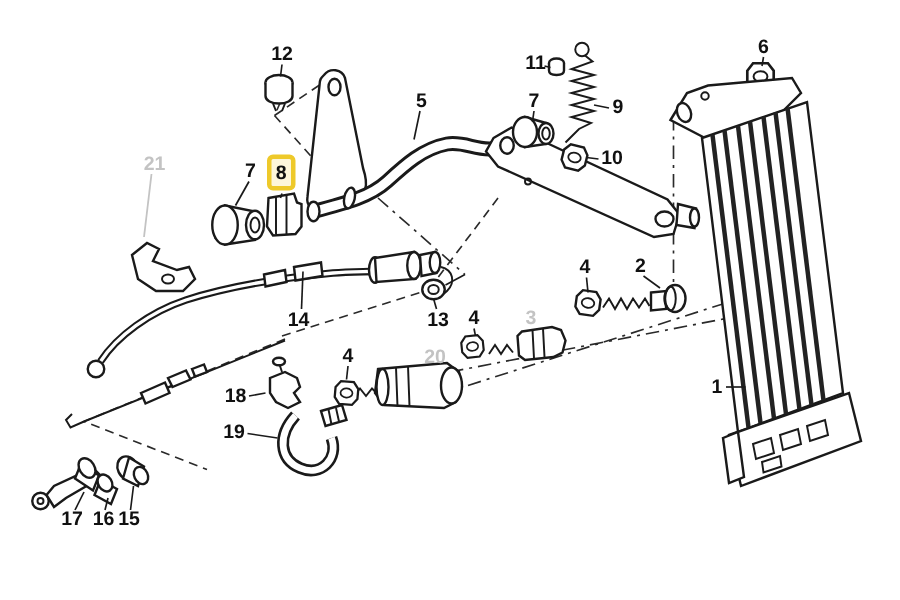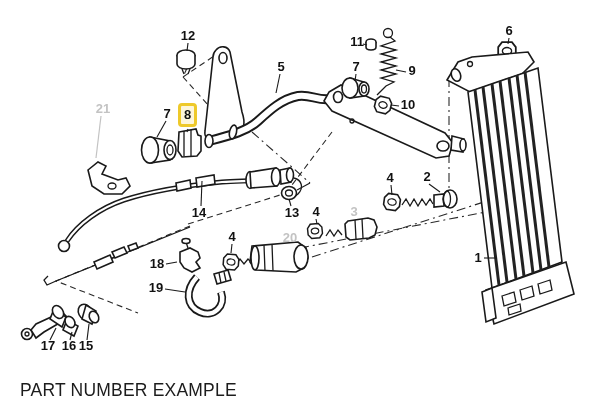--- a/index.html
+++ b/index.html
@@ -261,15 +261,14 @@
   <text class="lbl" x="69" y="350">16</text>
   <text class="lbl" x="48" y="350">17</text>
   <text class="lbl" x="157" y="268">18</text>
   <text class="lbl" x="156" y="292">19</text>
   <text class="lbl gray" x="290" y="242">20</text>
   <text class="lbl gray" x="103" y="113">21</text>
 </svg>
 
 <div id="hl-box">8</div>
 
-<div id="caption">PART NUMBER EXAMPLE</div>
 <div id="caption2">DRIVING</div>
 </div>
 
 </body></html>

